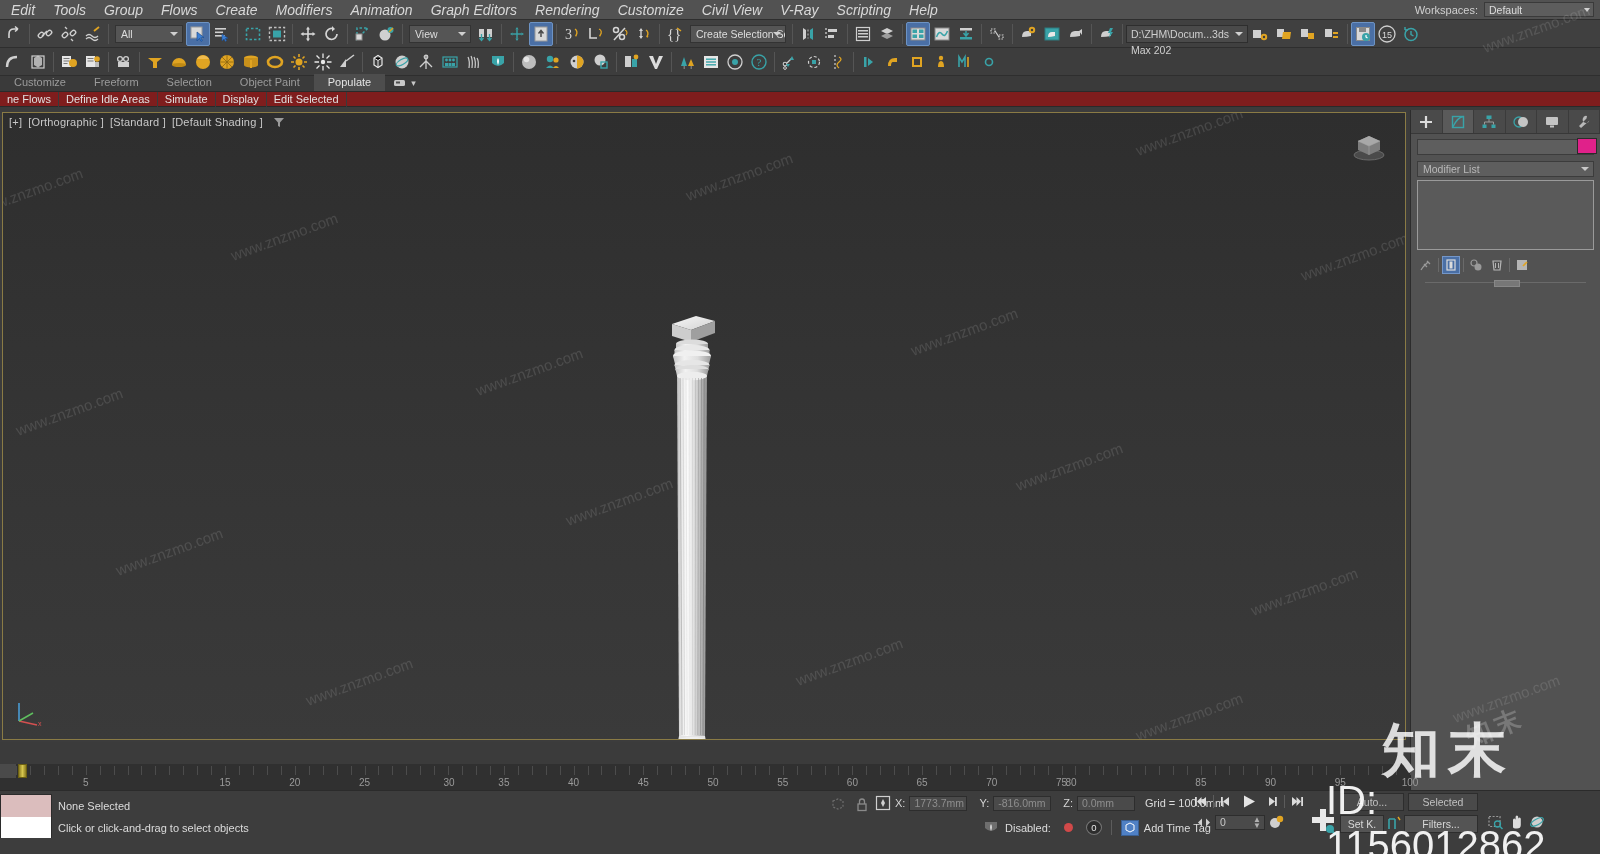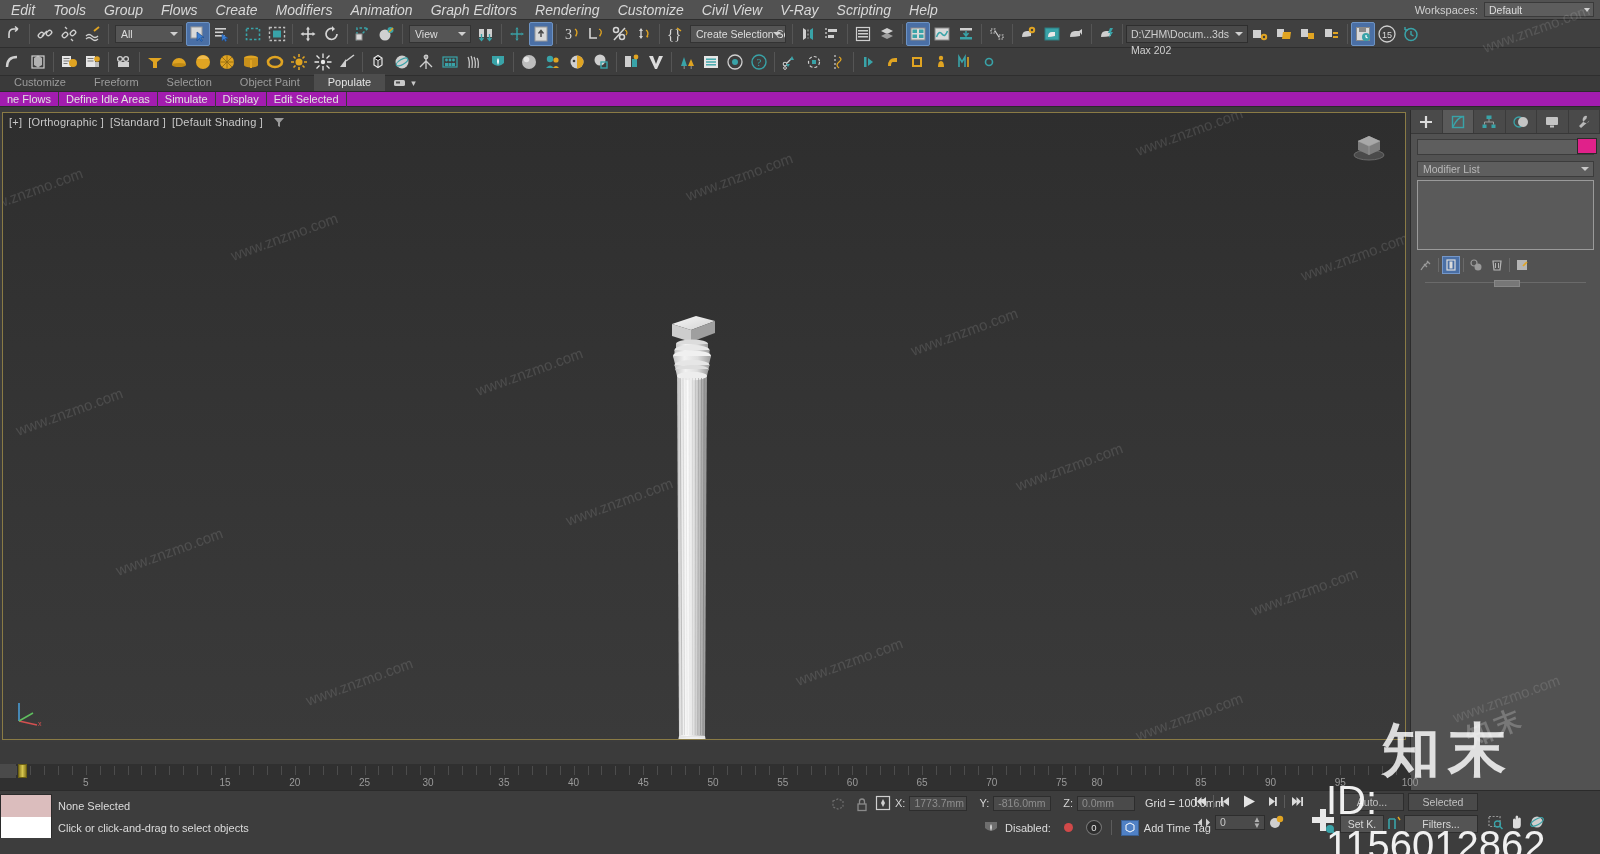--- a/index.html
+++ b/index.html
@@ -33,21 +33,21 @@
     border-right:4px solid transparent; border-top:4.5px solid #d0d0d0; }
   .fld { height:18px; background:#4a4a4a; border:1px solid #2e2e2e; color:#cfcfcf;
     font-size:10.5px; line-height:16px; padding:0 4px; flex:0 0 auto; }
 
   
   .ribbon-tabs { height:16px; background:#3a3a3a; display:flex; align-items:flex-end;
     font-size:11px; border-bottom:1px solid #2a2a2a; }
   .rtab { padding:1px 14px 2px 14px; color:#9b9b9b; line-height:14px; white-space:nowrap; }
   .rtab.active { background:#4d4d4d; color:#e4e4e4; }
   .rtab.icononly { display:flex; align-items:center; gap:4px; padding:1px 8px; }
-  .ribbon-sub { height:15px; background:#a21caf; display:flex; align-items:center;
+  .ribbon-sub { height:15px; background:#7f1d1d; display:flex; align-items:center;
     font-size:11px; border-bottom:1px solid #2a2a2a; }
   .sbtn { padding:0 7px; line-height:15px; color:#e0e0e0; border-right:1px solid #3a3a3a; white-space:nowrap; }
 
   
   .viewport-wrap { position:absolute; left:0; top:110px; width:1408px; height:632px;
     background:#3c3c3c; padding:2px; }
   .viewport { position:relative; width:100%; height:100%;
     background:linear-gradient(180deg,#2e2e2e 0%,#343434 45%,#3a3a3a 100%);
     border:1px solid #8a7b45; overflow:hidden; }
   .vp-label { position:absolute; left:6px; top:3px; font-size:11px; color:#c8c8c8;
@@ -1091,31 +1091,31 @@
         <div class="tick" style="left: 1380.06px;"></div>
         <div class="tick" style="left: 1394px;"></div>
       </div>
     <div class="slider-key"></div>
     <div class="labelrow" id="labelrow">
         <div class="tlabel" style="left: 69.7px;">5</div>
         <div class="tlabel" style="left: 154px; margin-top: 16px;">10</div>
         <div class="tlabel" style="left: 209.1px;">15</div>
         <div class="tlabel" style="left: 278.8px;">20</div>
         <div class="tlabel" style="left: 348.5px;">25</div>
-        <div class="tlabel" style="left: 412px;">30</div>
+        <div class="tlabel" style="left: 433px;">30</div>
         <div class="tlabel" style="left: 487.9px;">35</div>
         <div class="tlabel" style="left: 557.6px;">40</div>
         <div class="tlabel" style="left: 627.3px;">45</div>
         <div class="tlabel" style="left: 697px;">50</div>
         <div class="tlabel" style="left: 766.7px;">55</div>
         <div class="tlabel" style="left: 836.4px;">60</div>
         <div class="tlabel" style="left: 906.1px;">65</div>
         <div class="tlabel" style="left: 975.8px;">70</div>
         <div class="tlabel" style="left: 1045.5px;">75</div>
-        <div class="tlabel" style="left: 1081px;">80</div>
+        <div class="tlabel" style="left: 1055px;">80</div>
         <div class="tlabel" style="left: 1184.9px;">85</div>
         <div class="tlabel" style="left: 1254.6px;">90</div>
         <div class="tlabel" style="left: 1324.3px;">95</div>
         <div class="tlabel" style="left: 1394px;">100</div>
       </div>
   </div>
 
   <div class="statusbar">
 
     <div class="listener">

